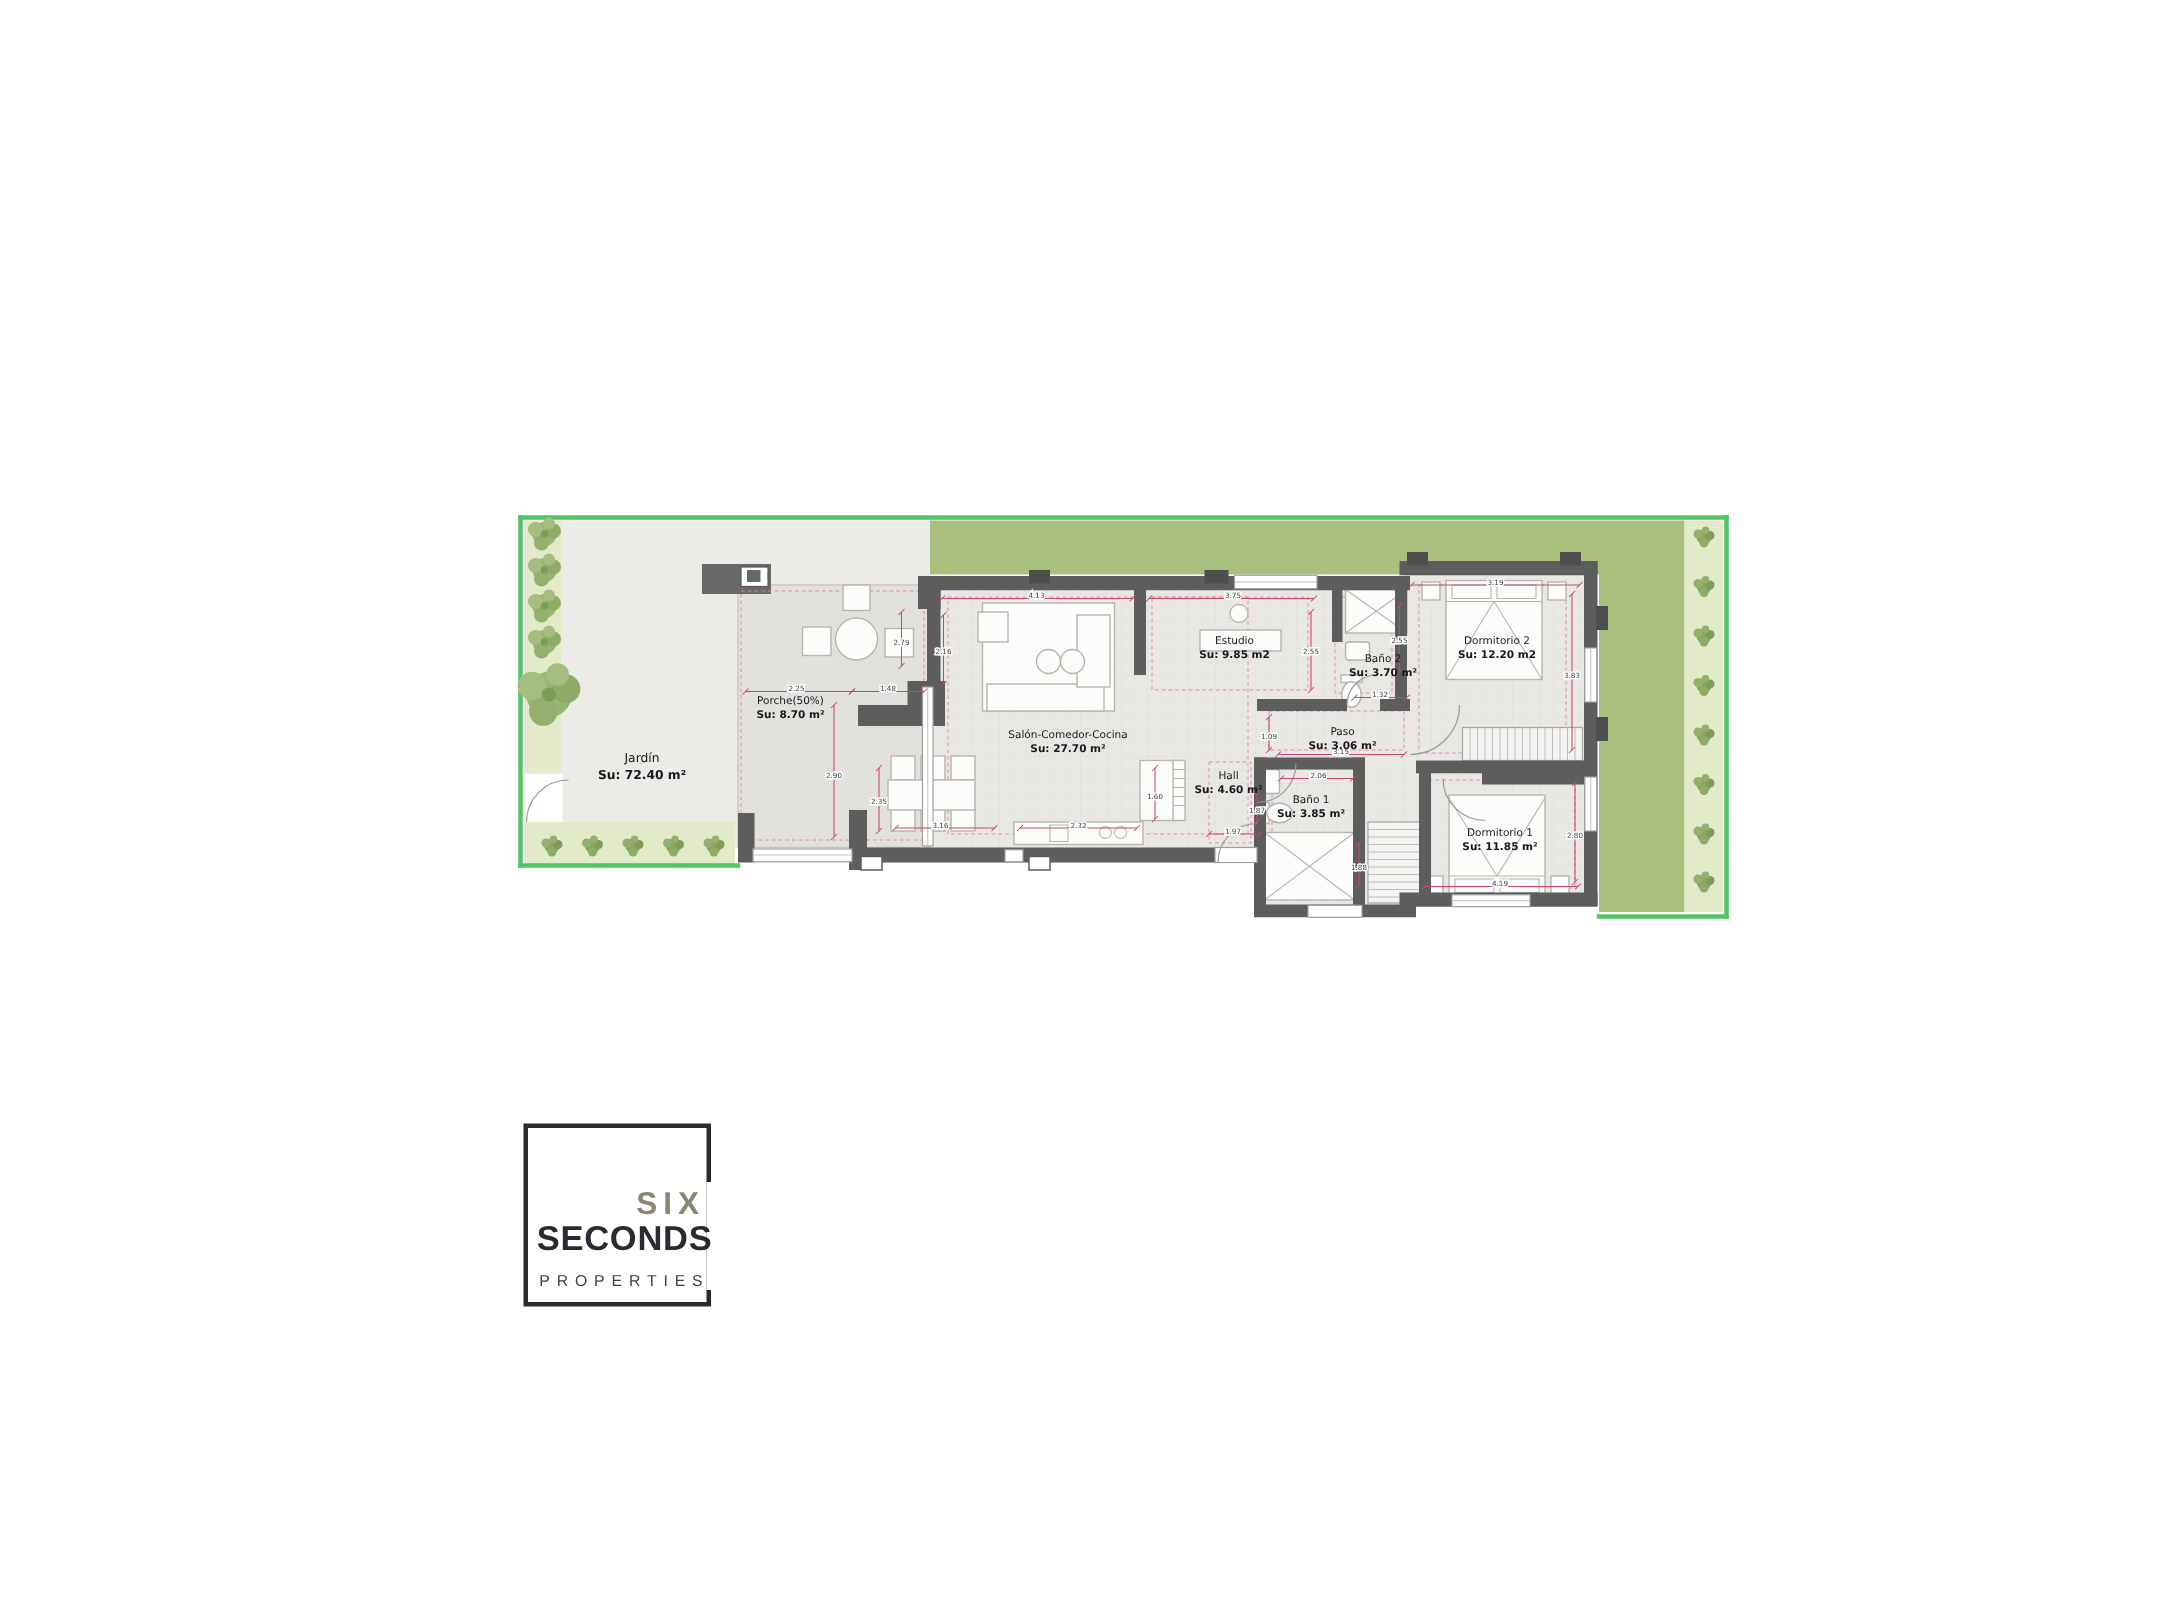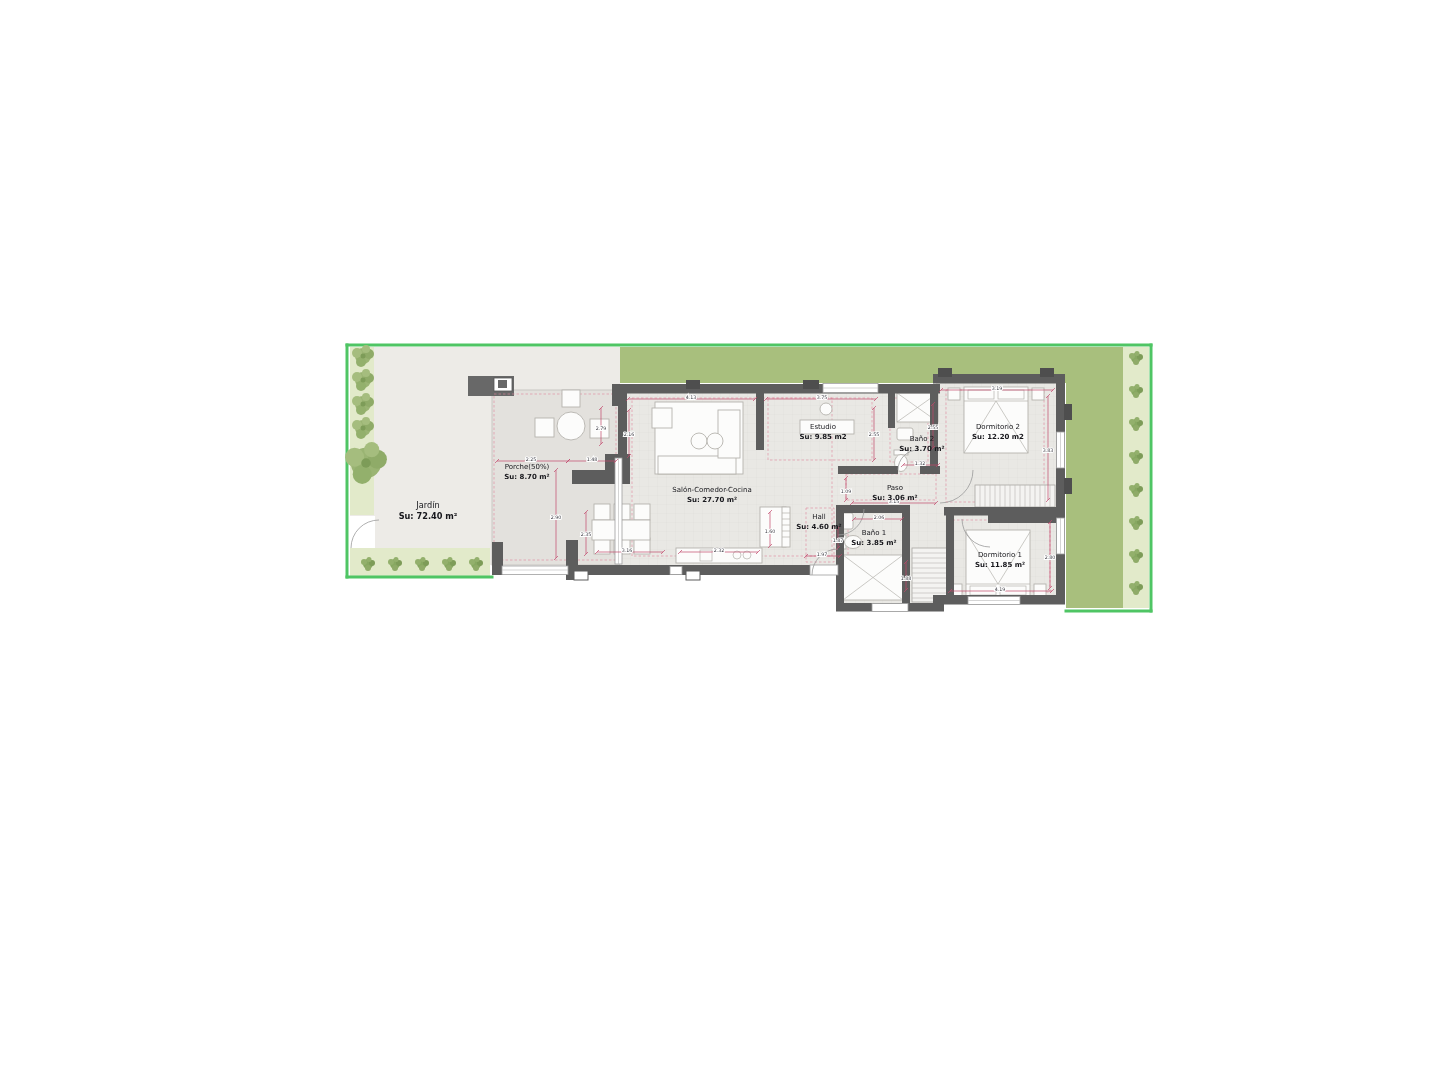--- a/index.html
+++ b/index.html
@@ -520,14 +520,20 @@
           <text x="874" y="535" class="room-name">Baño 1</text>
           <text x="874" y="544.5" class="room-area">Su: 3.85 m²</text>
         </g>
         <g>
           <text x="1000" y="557" class="room-name">Dormitorio 1</text>
           <text x="1000" y="566.5" class="room-area">Su: 11.85 m²</text>
         </g>
       </g>
   </svg>
 
+  <div class="logo">
+    <div class="border-gap"></div>
+    <div class="l-six">SIX</div>
+    <div class="l-seconds">SECONDS</div>
+    <div class="l-props">PROPERTIES</div>
+  </div>
 
 </div>
 
 </body></html>

